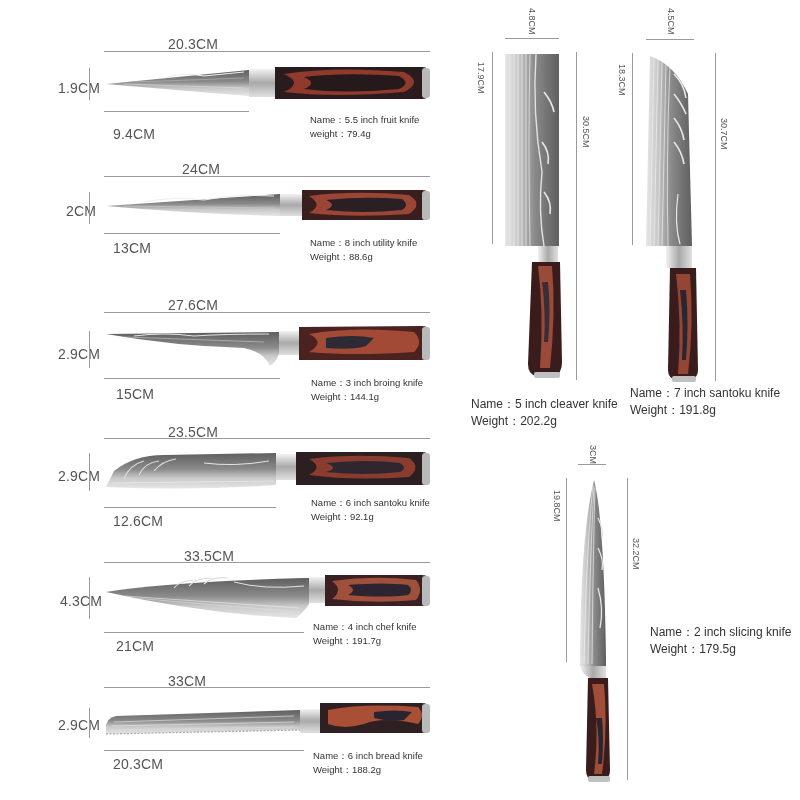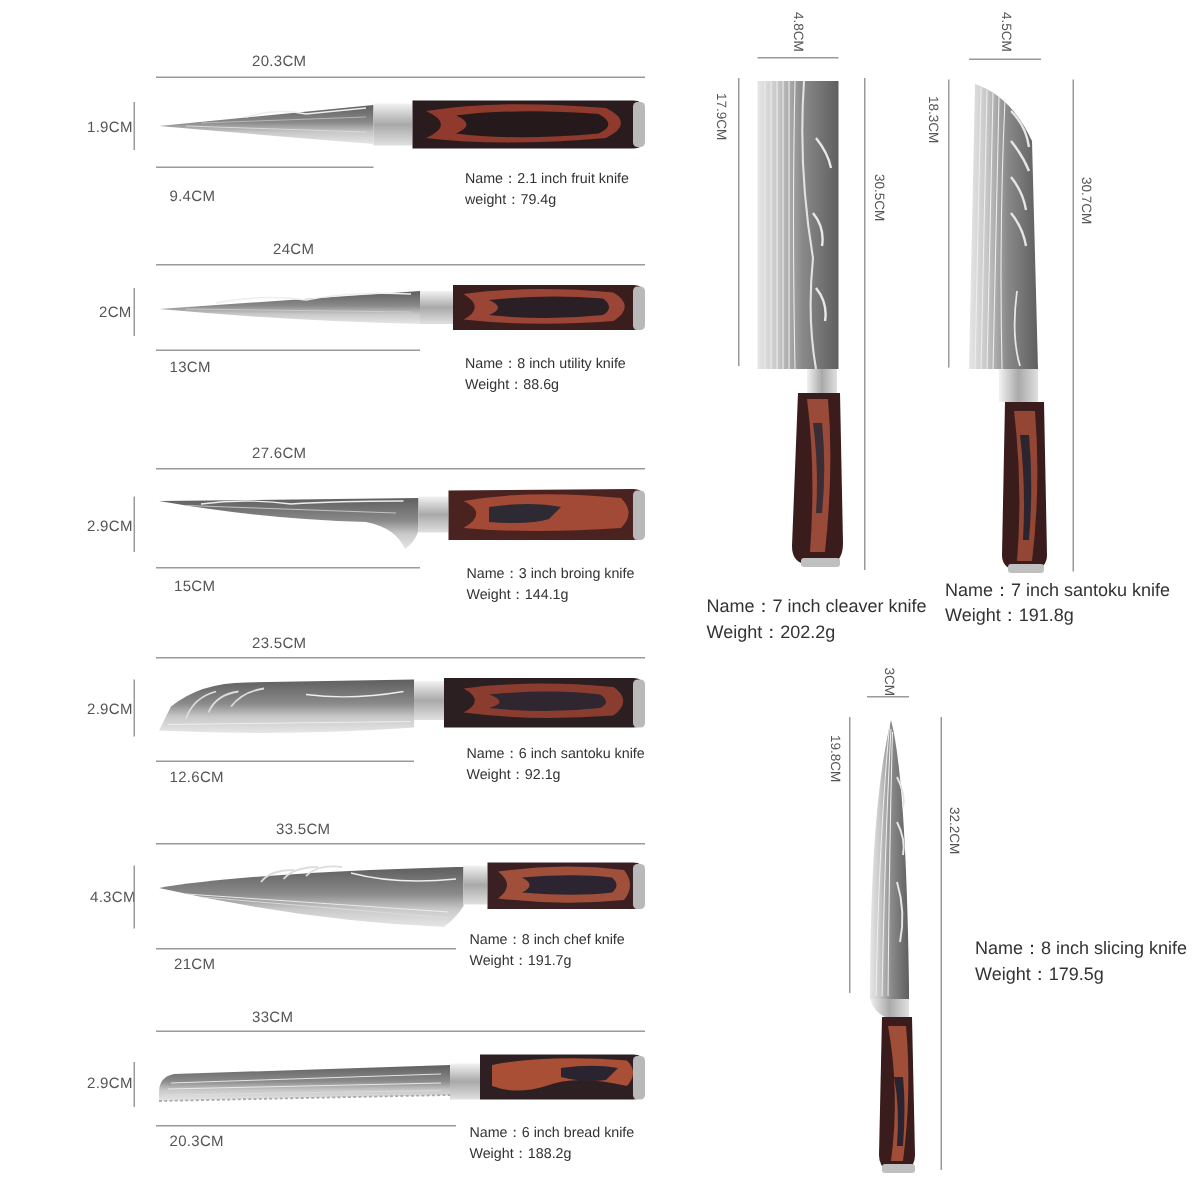--- a/index.html
+++ b/index.html
@@ -1,19 +1,19 @@
 <!DOCTYPE html>
 <html><head>
 <meta charset="utf-8">
 <style>
   html, body { margin:0; padding:0; background:#ffffff; }
   body { width:800px; height:800px; position:relative; overflow:hidden;
          font-family:"Liberation Sans", sans-serif; color:#333; }
   .abs { position:absolute; }
-  .dim { font-size:10px; color:#555; letter-spacing:0.2px; white-space:nowrap; }
+  .dim { font-size:14px; color:#555; letter-spacing:0.2px; white-space:nowrap; }
   .hline { position:absolute; height:1px; background:#9a9a9a; }
   .vline { position:absolute; width:1px; background:#9a9a9a; }
   .info { position:absolute; font-size:9.5px; color:#333; line-height:14px; white-space:nowrap; }
   .info-lg { position:absolute; font-size:12px; color:#333; line-height:17px; white-space:nowrap; }
   .vtext { position:absolute; font-size:9px; color:#555; writing-mode:vertical-rl; white-space:nowrap; }
   svg { position:absolute; overflow:visible; }
 </style>
 </head>
 <body>
 
@@ -59,21 +59,21 @@
     <path d="M20,20 L140,24" stroke="#ddd" stroke-width="0.6"></path>
     <rect x="145" y="5" width="26" height="28" fill="url(#bolsterH)"></rect>
     <path d="M171,3 L318,3 Q326,3 326,12 L326,27 Q326,35 318,35 L171,35 Z" fill="#2a1c1e"></path>
     <path d="M180,10 Q230,2 300,8 Q320,18 300,28 Q230,34 180,28 Q200,19 180,10 Z" fill="#8f3a2c"></path>
     <path d="M200,13 Q240,8 295,12 Q308,19 295,25 Q240,30 200,25 Q214,19 200,13 Z" fill="#25191b"></path>
     <rect x="318" y="4" width="8" height="30" rx="3" fill="#b9b9b9"></rect>
   </svg>
   <div class="hline" style="left:104px;top:111px;width:145px"></div>
   <span class="dim abs" style="left:113px;top:126px">9.4CM</span>
   <div class="info" style="left:310px;top:113px">
-    <div><span>Name：</span><span>2.1 inch fruit knife</span></div>
+    <div><span>Name：</span><span>5.5 inch fruit knife</span></div>
     <div><span>weight：</span><span>79.4g</span></div>
   </div>
 </div>
 
 <div>
   <span class="dim abs" style="left:182px;top:161px">24CM</span>
   <div class="hline" style="left:104px;top:176px;width:326px"></div>
   <span class="dim abs" style="left:66px;top:203px">2CM</span>
   <div class="vline" style="left:89px;top:192px;height:32px"></div>
   <svg style="left:104px;top:186px" width="330" height="40">
@@ -158,21 +158,21 @@
     <path d="M30,24 L195,38" stroke="#ddd" stroke-width="0.6"></path>
     <rect x="205" y="3" width="16" height="26" fill="url(#bolsterH)"></rect>
     <path d="M221,1 L318,1 Q326,1 326,10 L326,24 Q326,32 318,32 L221,32 Z" fill="#3a2023"></path>
     <path d="M228,7 Q270,1 312,6 Q320,16 312,26 Q270,30 228,25 Q240,16 228,7 Z" fill="#a0503a"></path>
     <path d="M244,11 Q280,8 304,11 Q310,16 304,21 Q280,24 244,21 Q254,16 244,11 Z" fill="#2c2430"></path>
     <rect x="318" y="2" width="8" height="30" rx="3" fill="#b9b9b9"></rect>
   </svg>
   <div class="hline" style="left:104px;top:632px;width:200px"></div>
   <span class="dim abs" style="left:116px;top:638px">21CM</span>
   <div class="info" style="left:313px;top:620px">
-    <div><span>Name：</span><span>8 inch chef knife</span></div>
+    <div><span>Name：</span><span>4 inch chef knife</span></div>
     <div><span>Weight：</span><span>191.7g</span></div>
   </div>
 </div>
 
 <div>
   <span class="dim abs" style="left:168px;top:673px">33CM</span>
   <div class="hline" style="left:104px;top:687px;width:326px"></div>
   <span class="dim abs" style="left:58px;top:717px">2.9CM</span>
   <div class="vline" style="left:89px;top:708px;height:30px"></div>
   <svg style="left:104px;top:700px" width="330" height="40">
@@ -207,21 +207,21 @@
     <path d="M6,2 L6,194 M10,2 L10,194 M14,2 L14,194 M18,2 L18,194 M22,2 L22,194 M26,2 Q24,90 26,194" stroke="#eeeeee" stroke-width="0.7" fill="none"></path>
     <path d="M32,2 Q28,60 38,120 Q34,160 40,194" stroke="#e2e2e2" stroke-width="1.4" fill="none"></path>
     <path d="M40,40 Q48,50 50,60 M38,90 Q46,100 44,112 M40,140 Q48,150 46,162" stroke="#e8e8e8" stroke-width="1.6" fill="none"></path>
     <rect x="34" y="194" width="20" height="16" fill="url(#bolsterV)"></rect>
     <path d="M28,210 L56,210 L58,310 Q58,322 50,324 L32,324 Q24,322 24,312 Z" fill="#3a1c1c"></path>
     <path d="M34,214 Q40,260 36,316 L46,316 Q52,260 48,214 Z" fill="#9a4a38"></path>
     <path d="M38,230 Q42,260 40,290 L44,290 Q47,260 44,230 Z" fill="#3a2d36"></path>
     <rect x="30" y="320" width="26" height="6" rx="2" fill="#c0c0c0"></rect>
   </svg>
   <div class="info-lg" style="left:471px;top:396px">
-    <div><span>Name：</span><span>7 inch cleaver knife</span></div>
+    <div><span>Name：</span><span>5 inch cleaver knife</span></div>
     <div><span>Weight：</span><span>202.2g</span></div>
   </div>
 </div>
 
 <div>
   <span class="vtext" style="left:666px;top:8px">4.5CM</span>
   <div class="hline" style="left:646px;top:39px;width:48px"></div>
   <span class="vtext" style="left:617px;top:64px">18.3CM</span>
   <div class="vline" style="left:632px;top:53px;height:192px"></div>
   <span class="vtext" style="left:719px;top:118px">30.7CM</span>
@@ -254,16 +254,16 @@
     <path d="M16,2 Q26,40 28,180 L28,188 L2,188 Q2,60 16,2 Z" fill="url(#bladeV)"></path>
     <path d="M15,6 Q8,80 6,186 M16,8 Q12,80 10,186 M17,10 Q15,80 14,186" stroke="#eeeeee" stroke-width="0.7" fill="none"></path>
     <path d="M20,40 Q26,52 24,60 M20,70 Q26,82 24,92 M20,110 Q26,130 22,150" stroke="#e6e6e6" stroke-width="1.3" fill="none"></path>
     <path d="M2,188 Q4,196 12,200 L28,200 L28,188 Z" fill="url(#bolsterV)"></path>
     <path d="M10,200 L30,200 L32,292 Q32,300 26,302 L14,302 Q8,300 8,292 Z" fill="#3a1c1c"></path>
     <path d="M14,206 Q22,250 16,296 L24,296 Q30,250 26,206 Z" fill="#a04e38"></path>
     <path d="M18,240 Q22,260 20,286 L24,286 Q26,260 24,240 Z" fill="#2a2430"></path>
     <rect x="10" y="298" width="22" height="6" rx="2" fill="#c0c0c0"></rect>
   </svg>
   <div class="info-lg" style="left:650px;top:624px">
-    <div><span>Name：</span><span>8 inch slicing knife</span></div>
+    <div><span>Name：</span><span>2 inch slicing knife</span></div>
     <div><span>Weight：</span><span>179.5g</span></div>
   </div>
 </div>
 
 </body></html>

